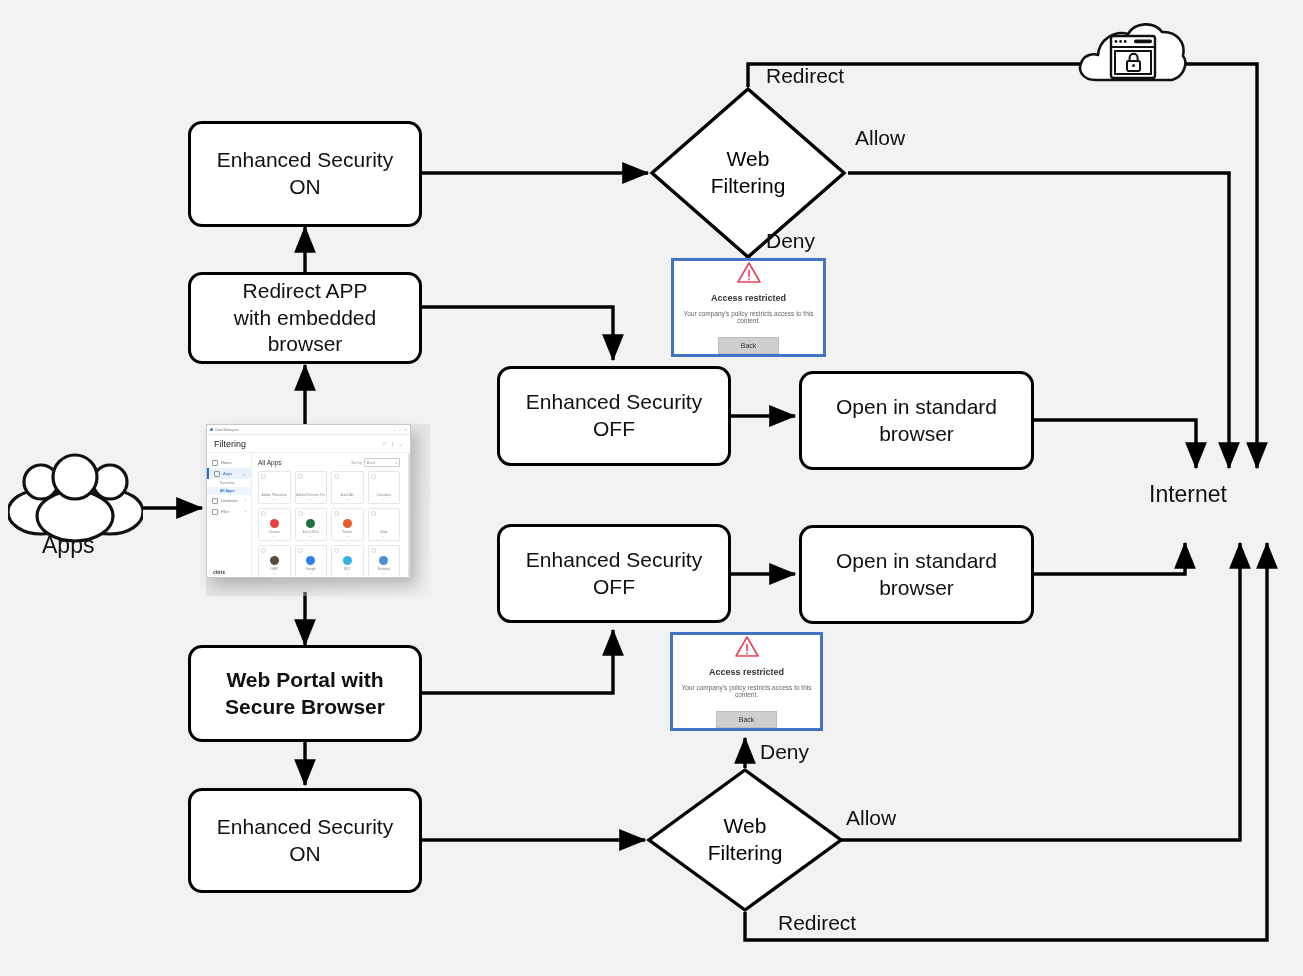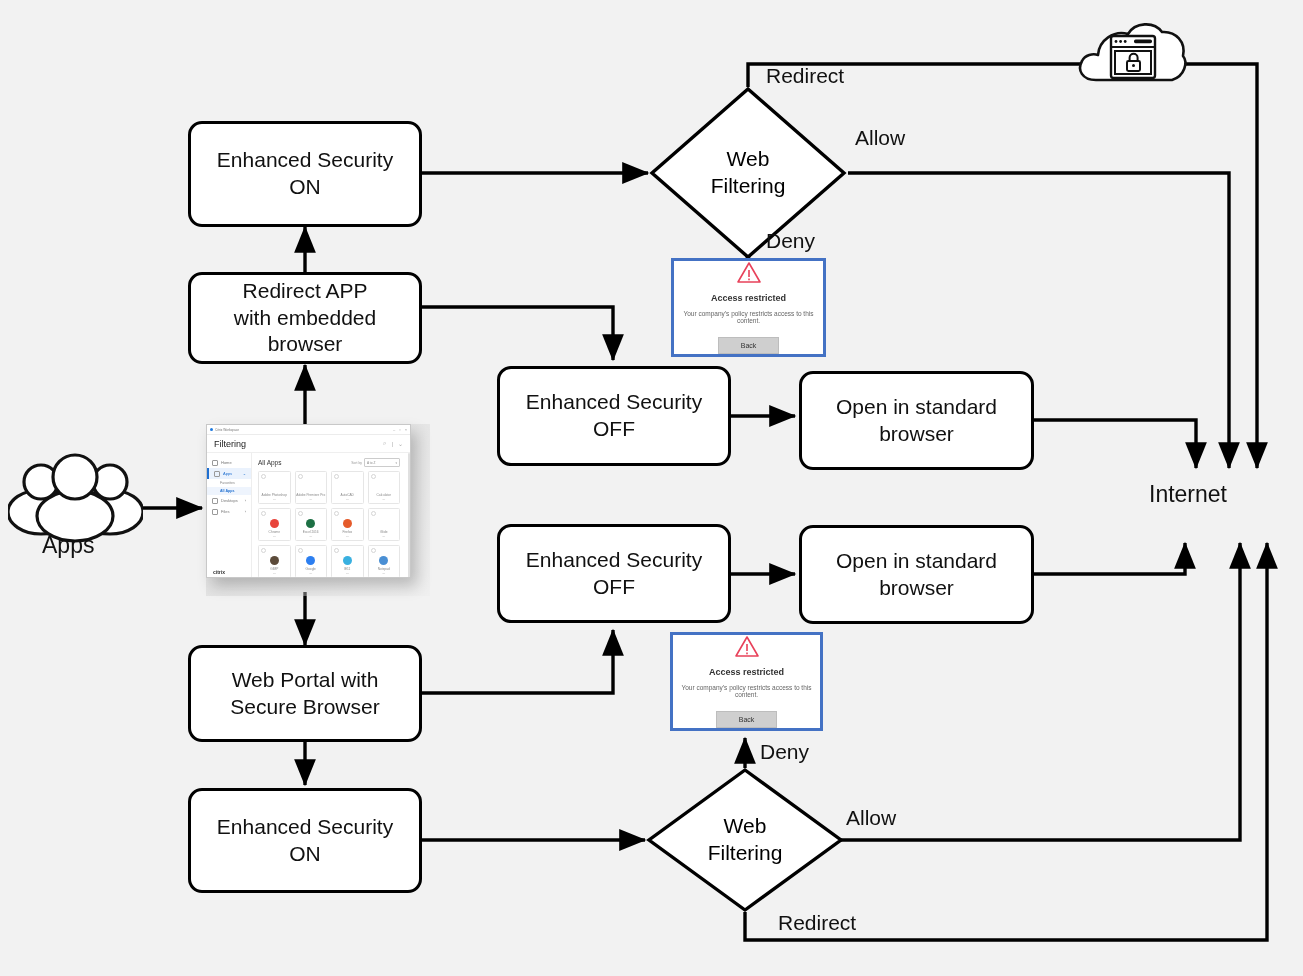--- a/index.html
+++ b/index.html
@@ -310,21 +310,21 @@
 ON</span>
   </div>
 
   <div class="node" style="left:188px;top:272px;width:234px;height:92px;">
     <span style="white-space:pre-line;">Redirect APP
 with embedded
 browser</span>
   </div>
 
   <div class="node" style="left:188px;top:645px;width:234px;height:97px;">
-    <span style="white-space:pre-line;">Web Portal with
+    <span style="white-space:pre-line;font-weight:bold;">Web Portal with
 Secure Browser</span>
   </div>
 
   <div class="node" style="left:188px;top:788px;width:234px;height:105px;">
     <span style="white-space:pre-line;">Enhanced Security
 ON</span>
   </div>
 
   <div class="node" style="left:497px;top:366px;width:234px;height:100px;">
     <span style="white-space:pre-line;">Enhanced Security

